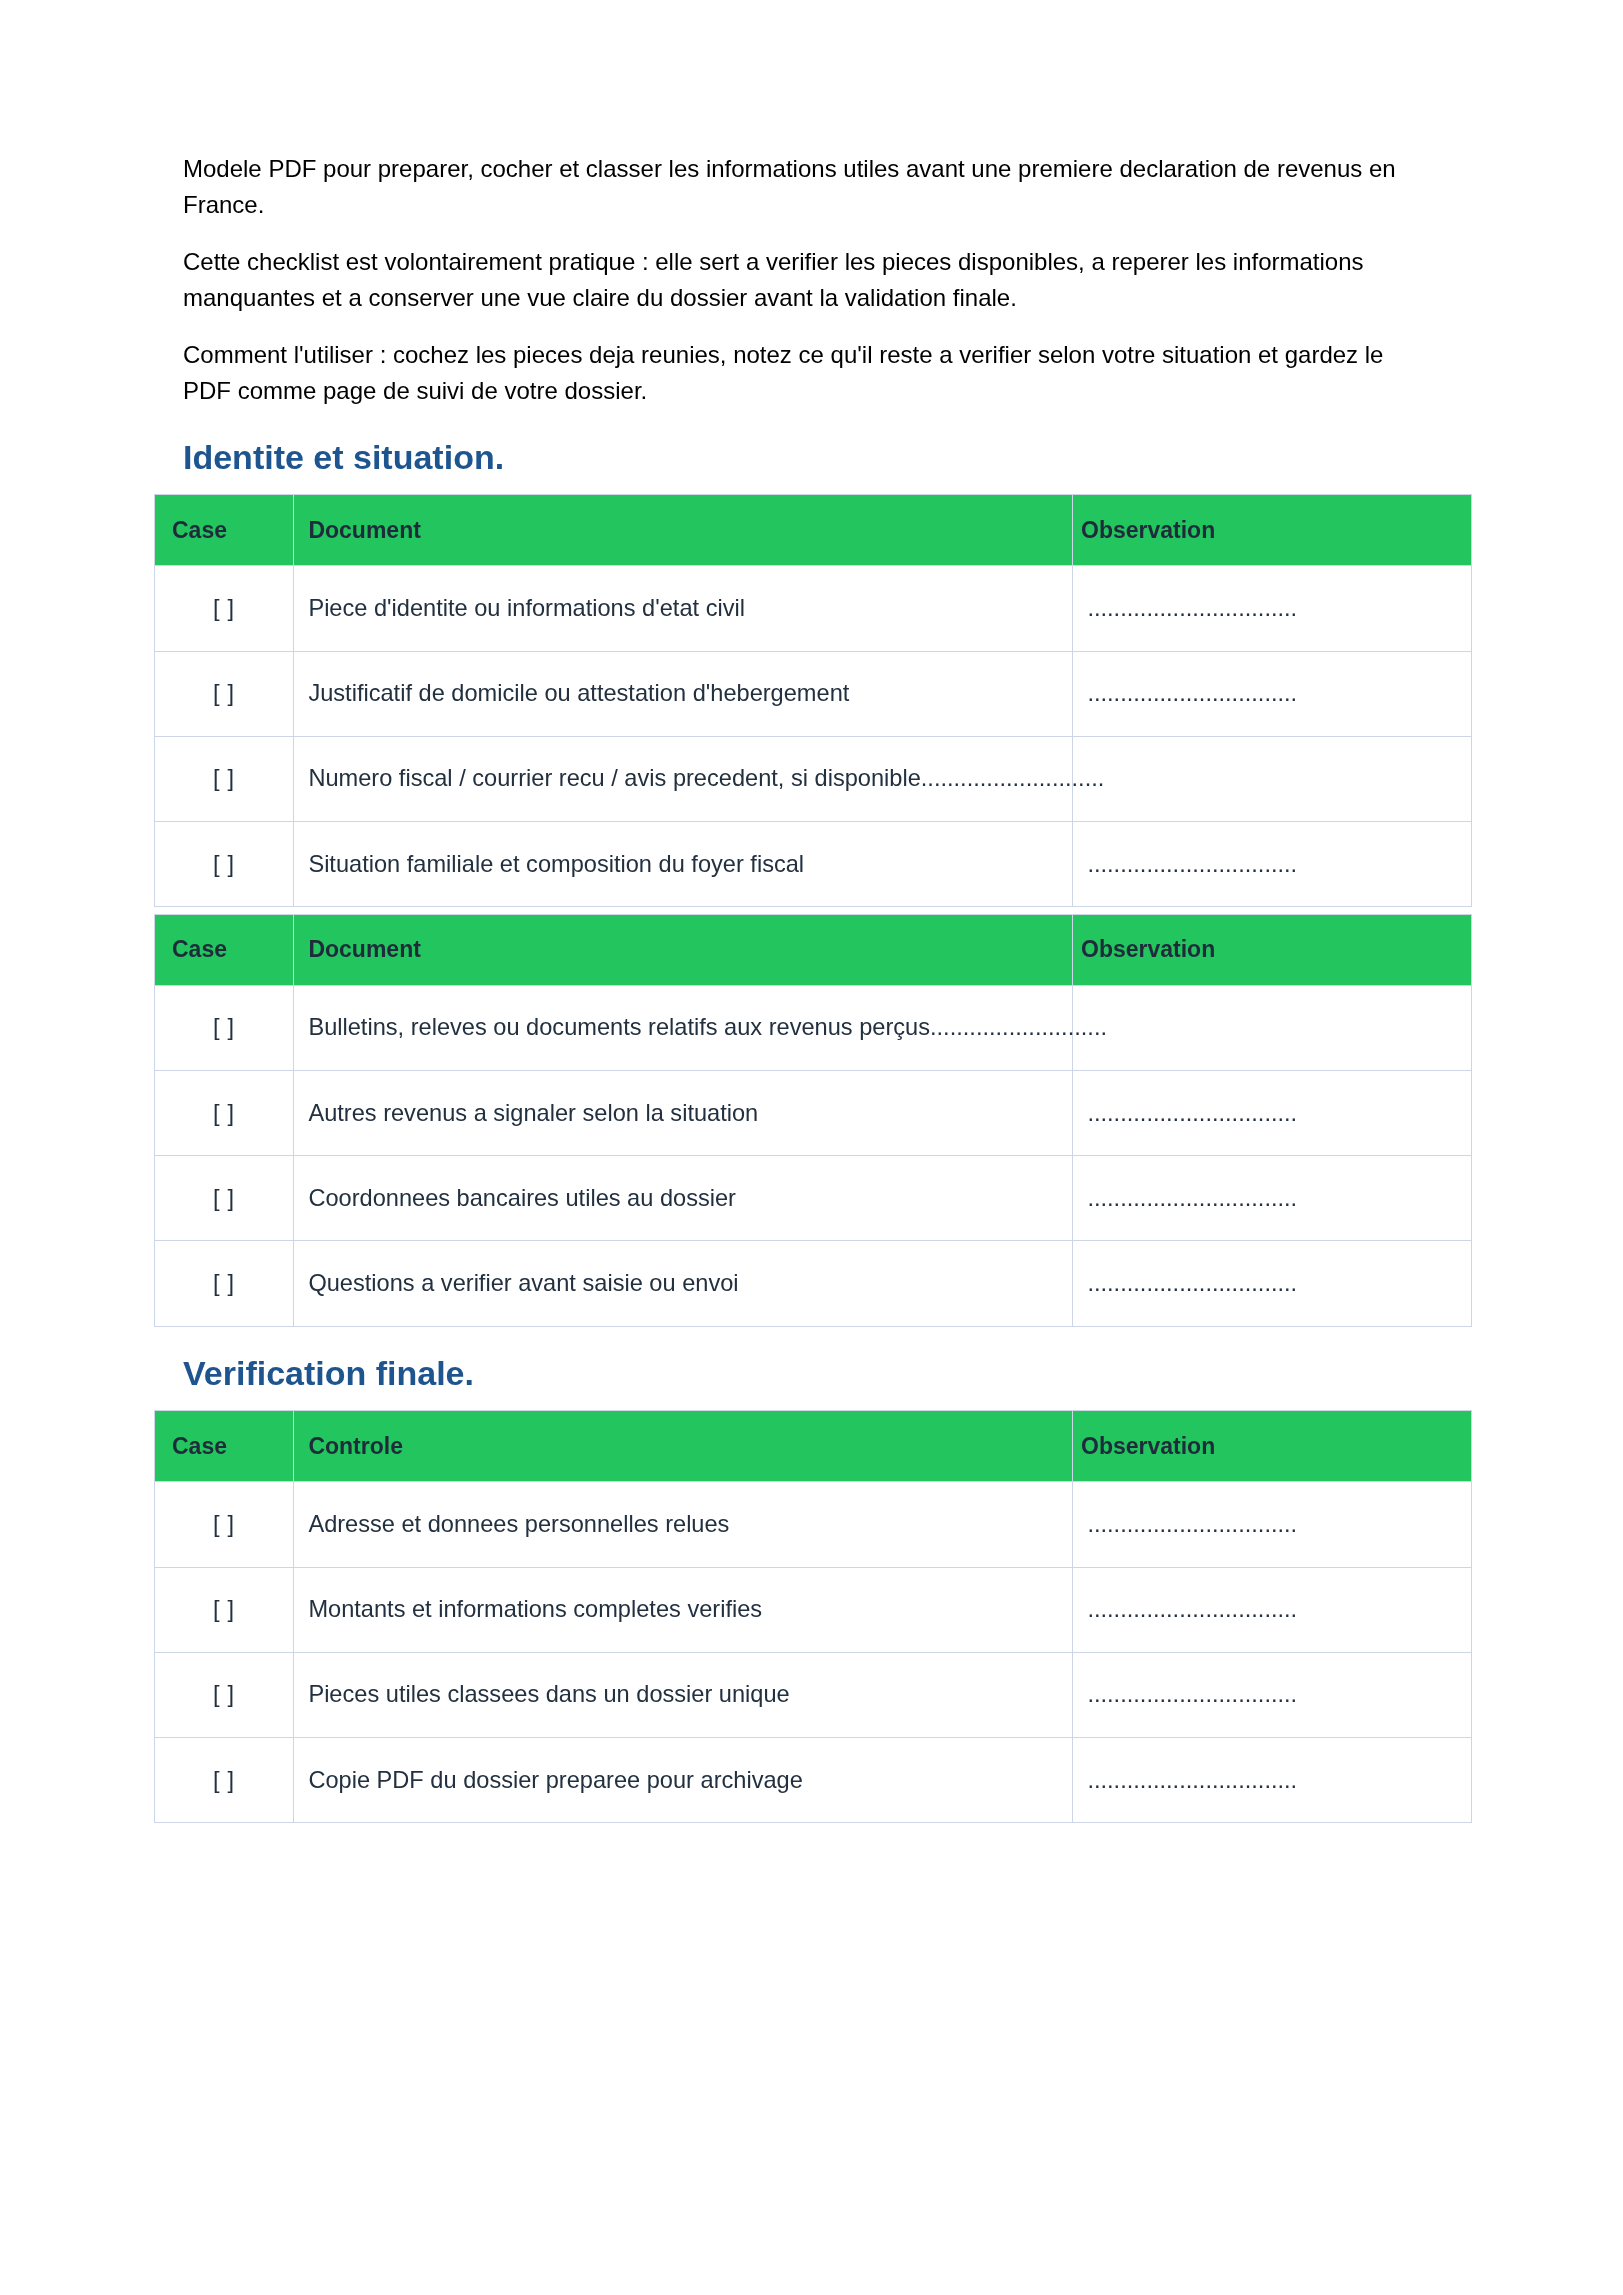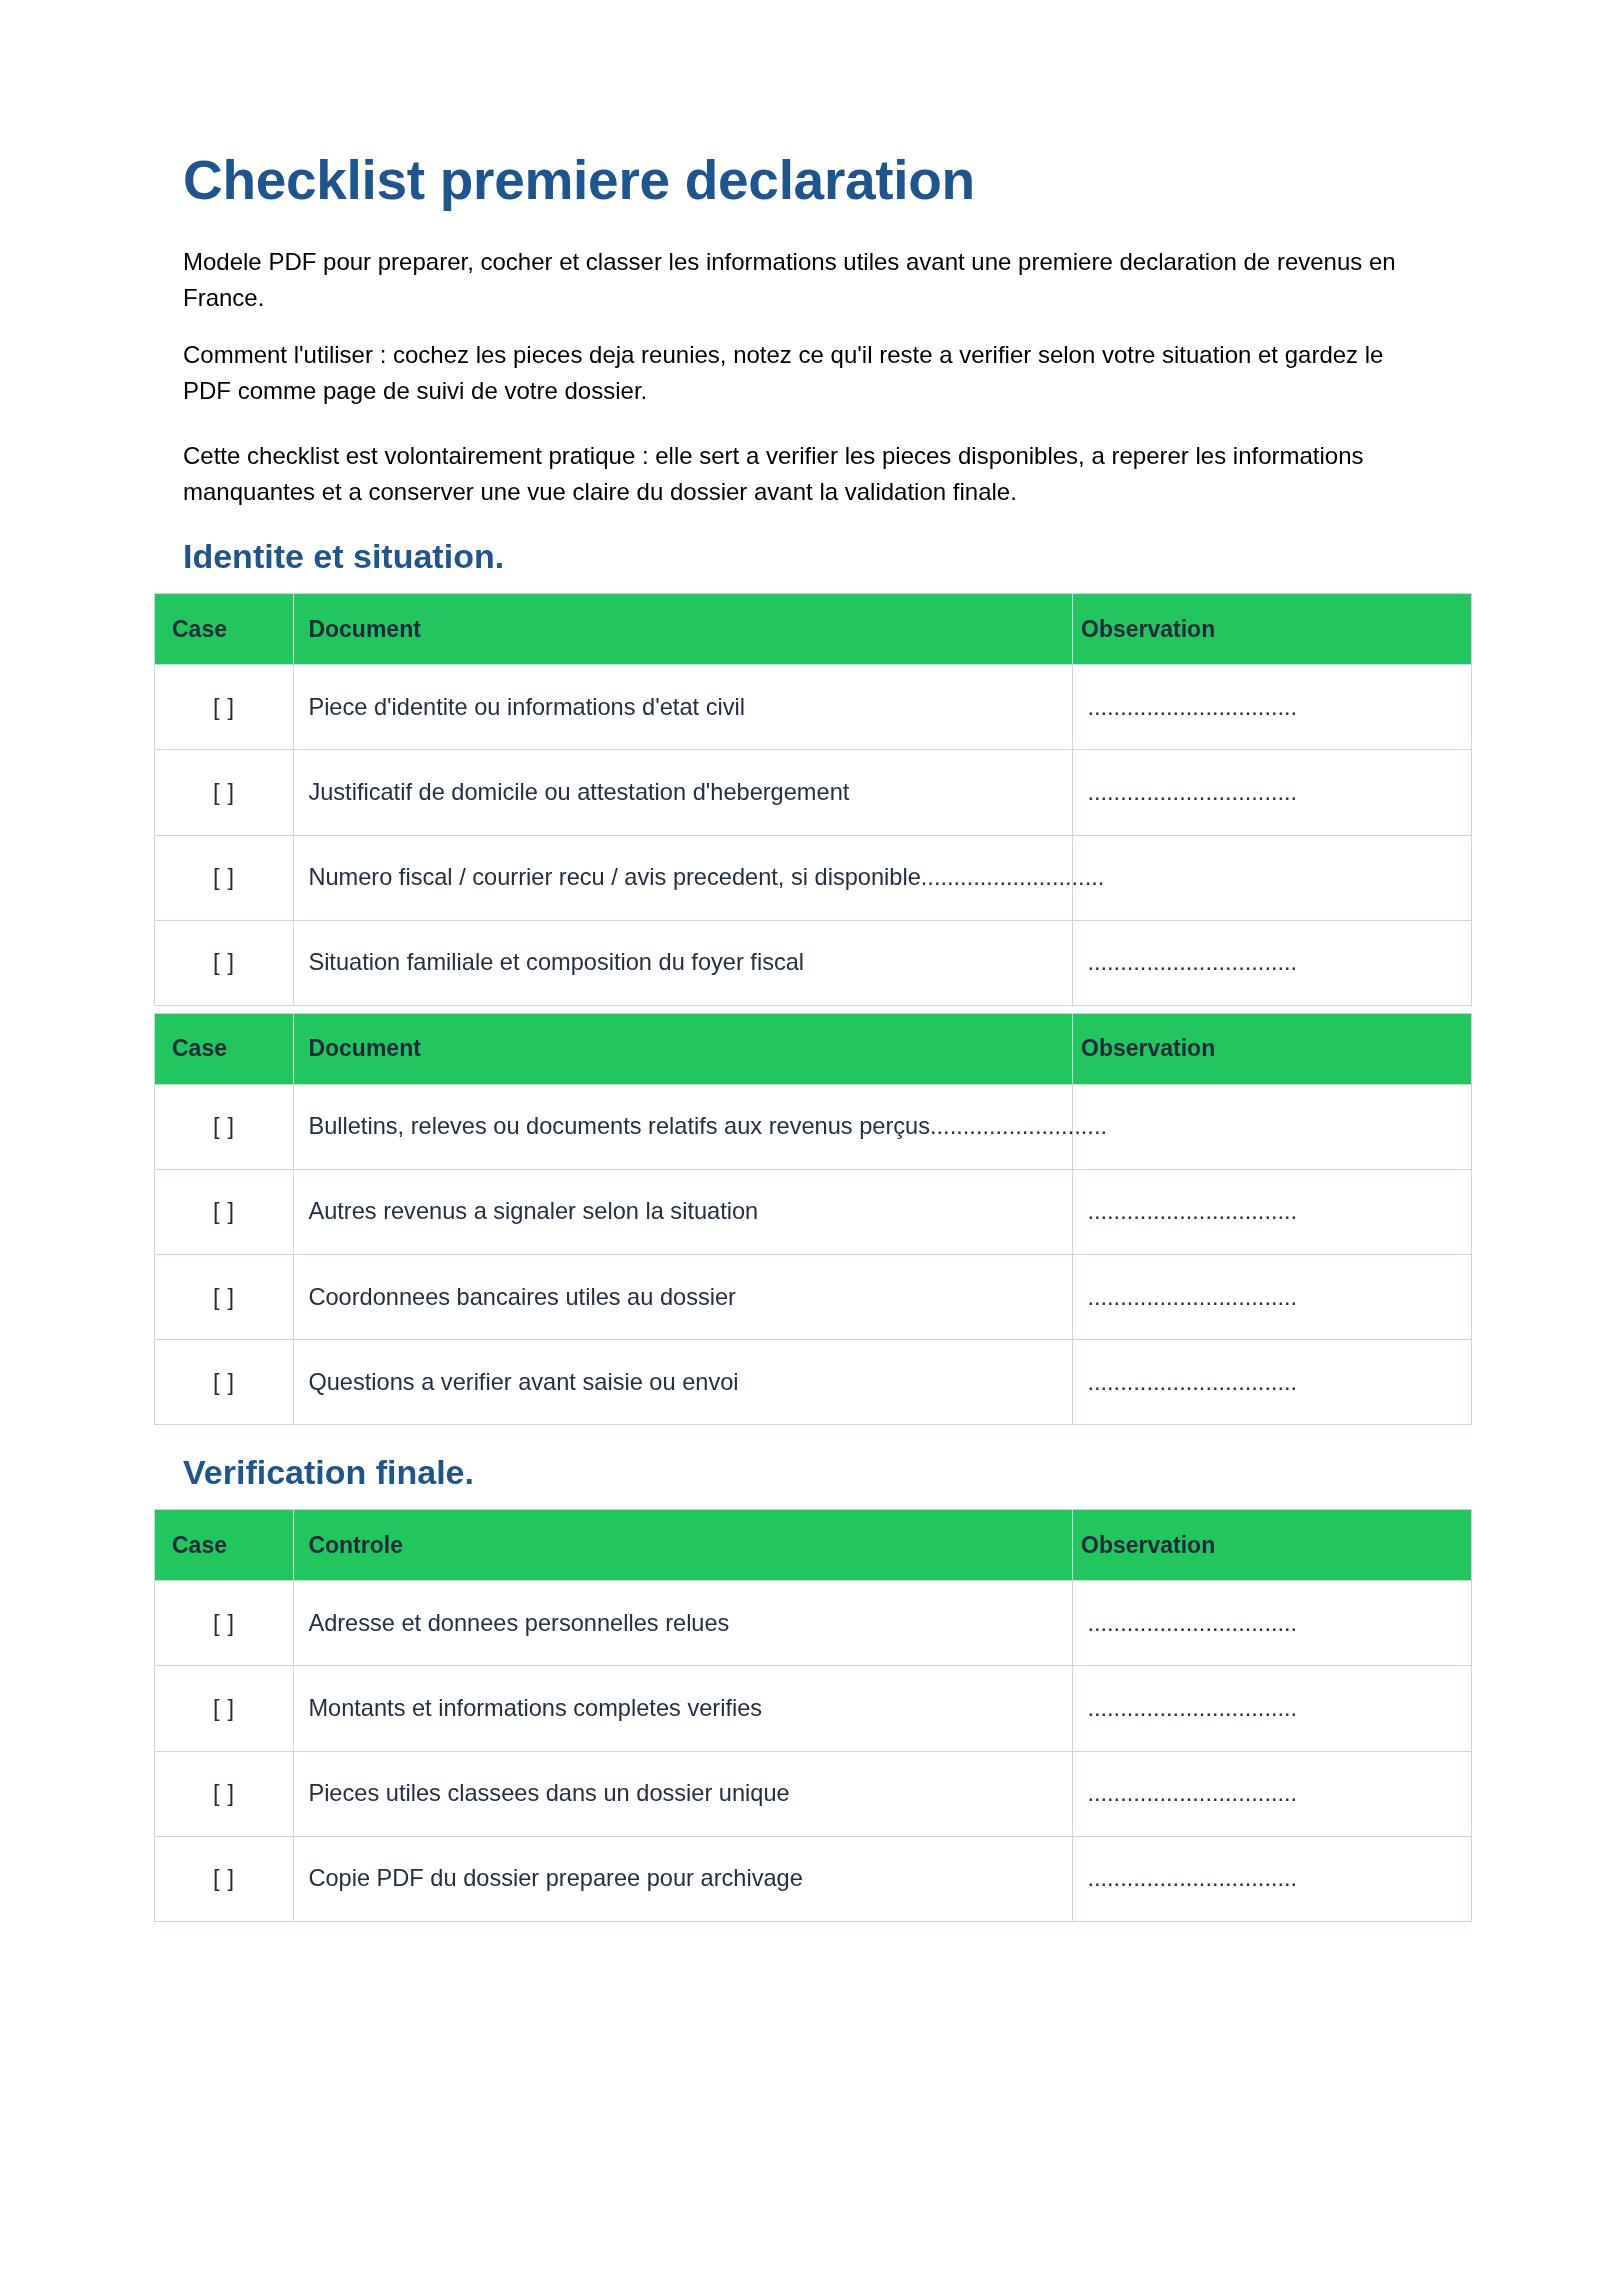--- a/index.html
+++ b/index.html
@@ -116,27 +116,26 @@
     position: relative;
     z-index: 5;
   }
   tr.overflow td.cell-obs .dots { visibility: hidden; }
 </style>
 </head>
 <body>
 
 <div class="page">
 
-  <h1 class="doc-title">Checklist premiere declaration</h1>
 
   <p class="intro">Modele PDF pour preparer, cocher et classer les informations utiles avant une premiere declaration de revenus en France.</p>
 
+  <p class="intro">Cette checklist est volontairement pratique : elle sert a verifier les pieces disponibles, a reperer les informations manquantes et a conserver une vue claire du dossier avant la validation finale.</p>
+
   <p class="intro last">Comment l'utiliser : cochez les pieces deja reunies, notez ce qu'il reste a verifier selon votre situation et gardez le PDF comme page de suivi de votre dossier.</p>
-
-  <p class="intro">Cette checklist est volontairement pratique : elle sert a verifier les pieces disponibles, a reperer les informations manquantes et a conserver une vue claire du dossier avant la validation finale.</p>
 
   <div id="sections-host">
       <h2 class="section-title">Identite et situation.</h2>
       <table class="checklist">
         <colgroup>
           <col class="c-case">
           <col class="c-doc">
           <col class="c-obs">
         </colgroup>
         <thead>

